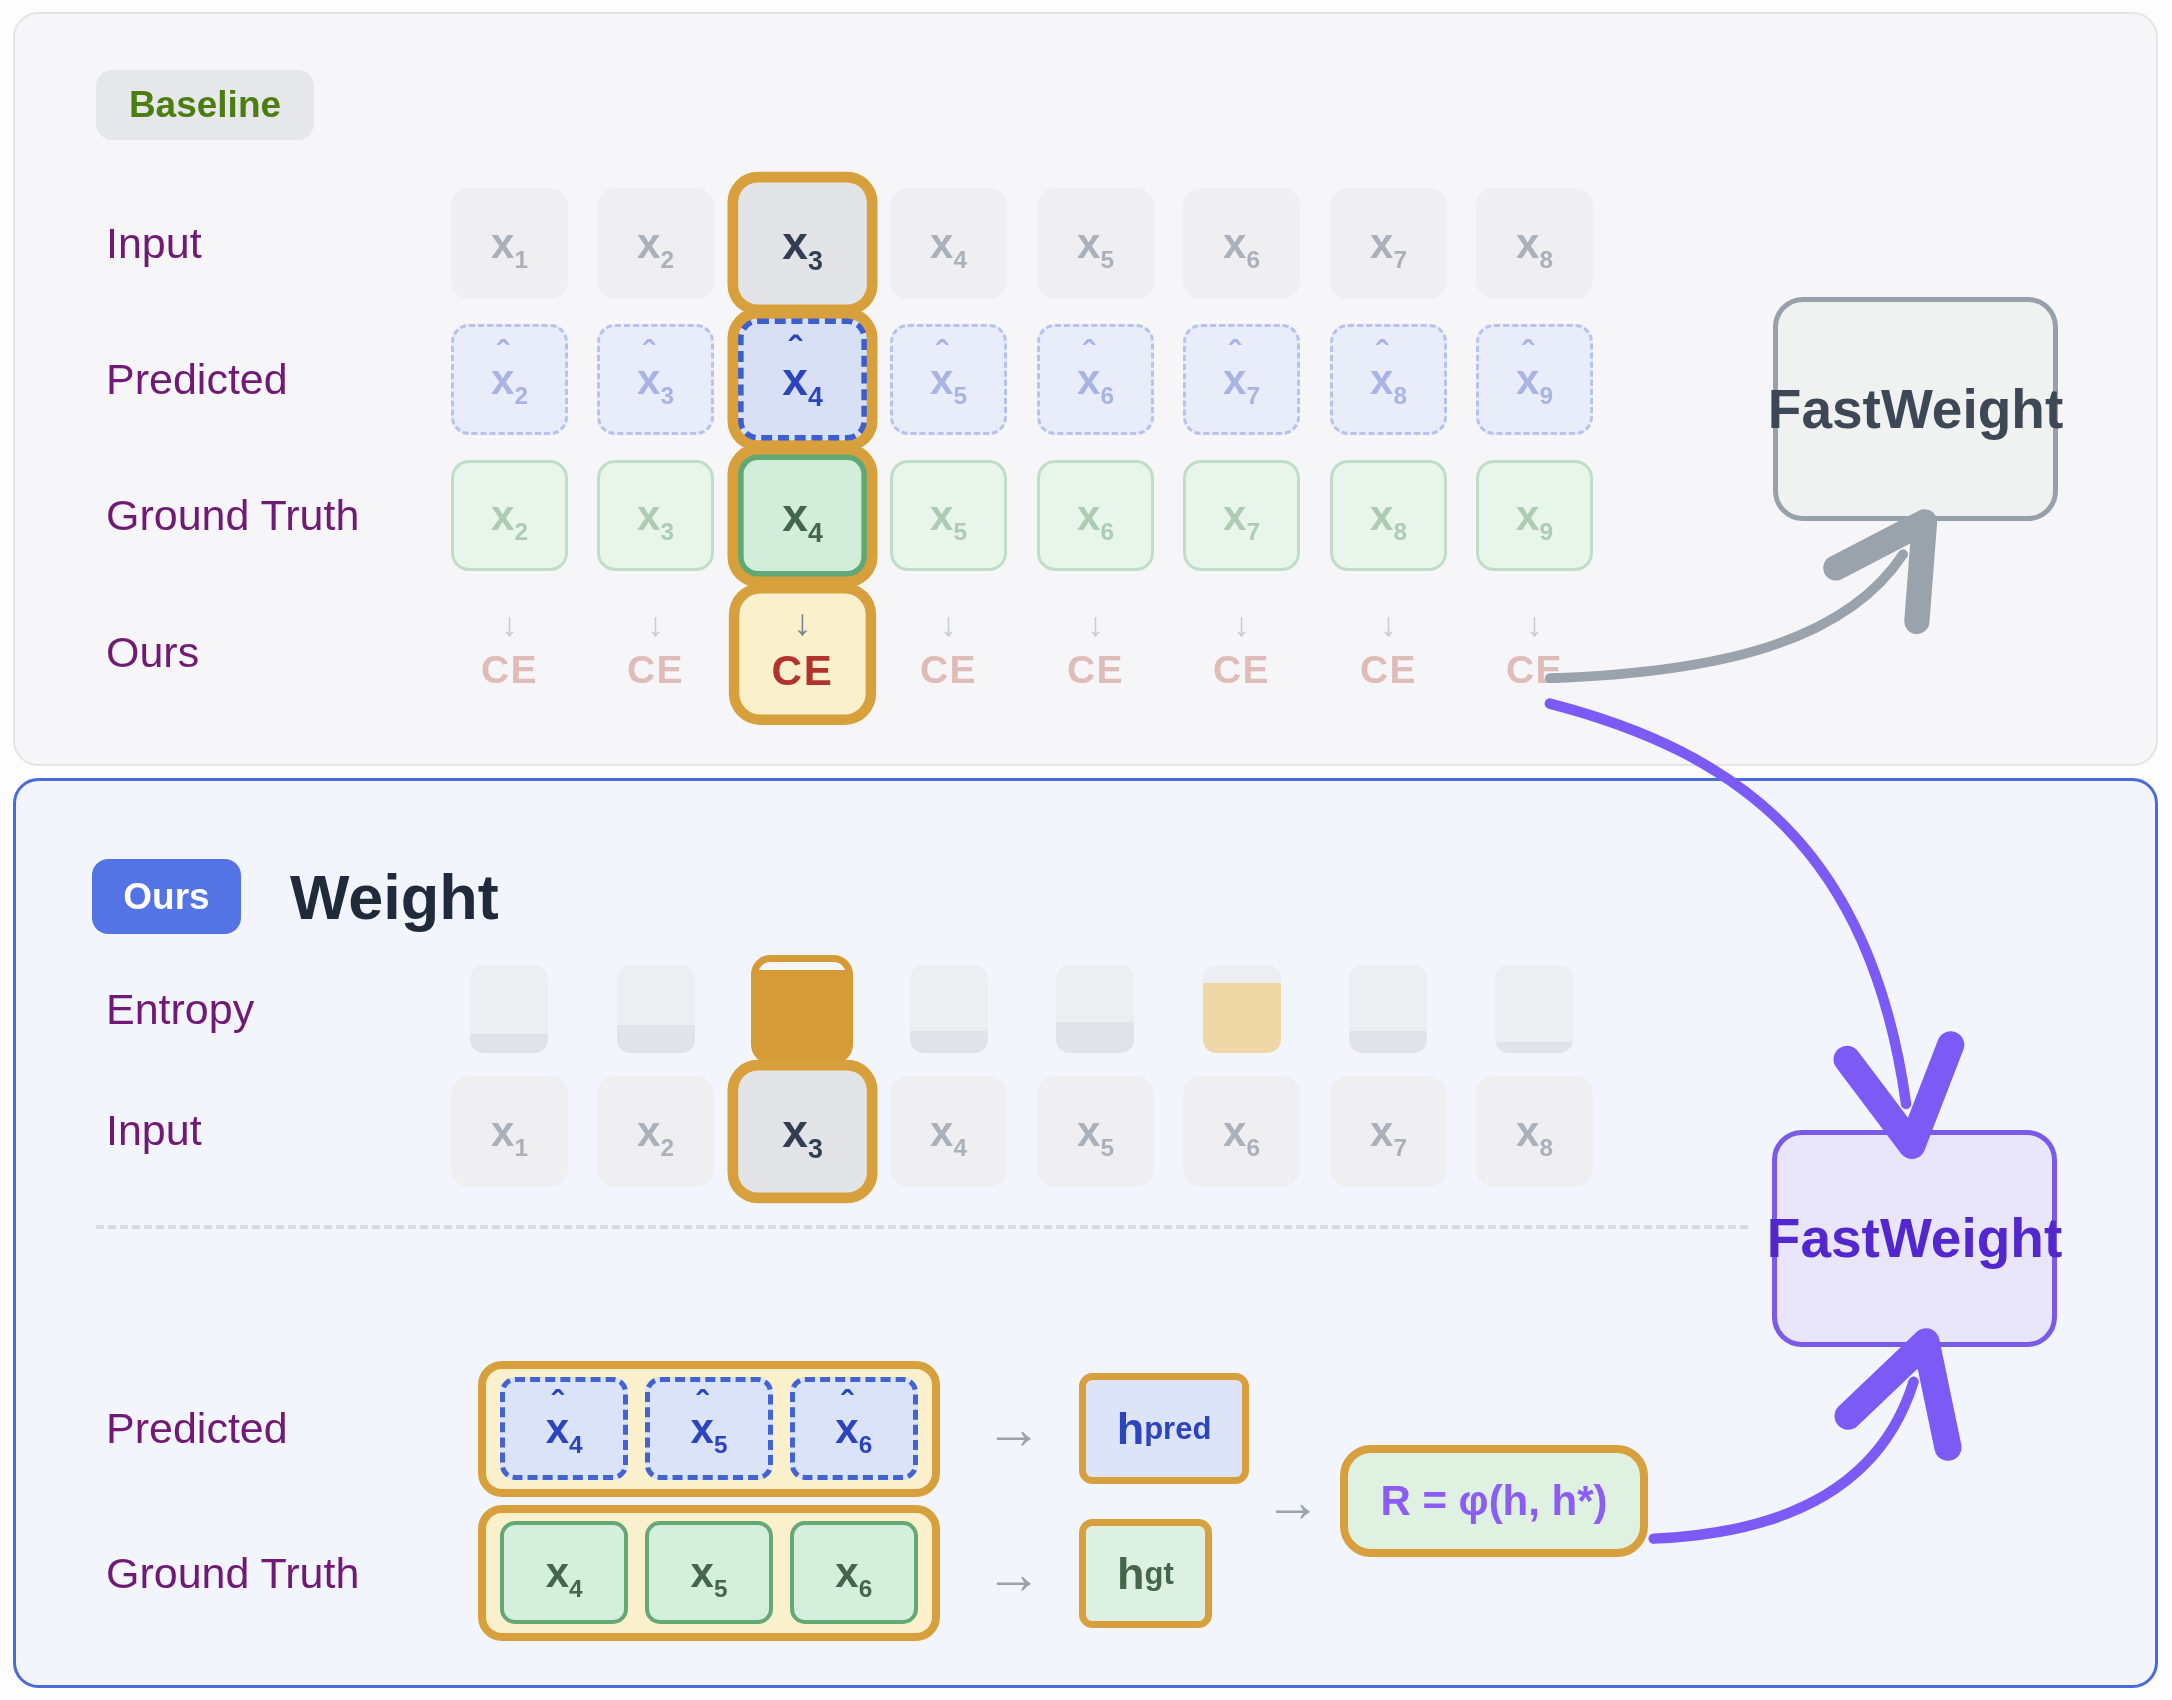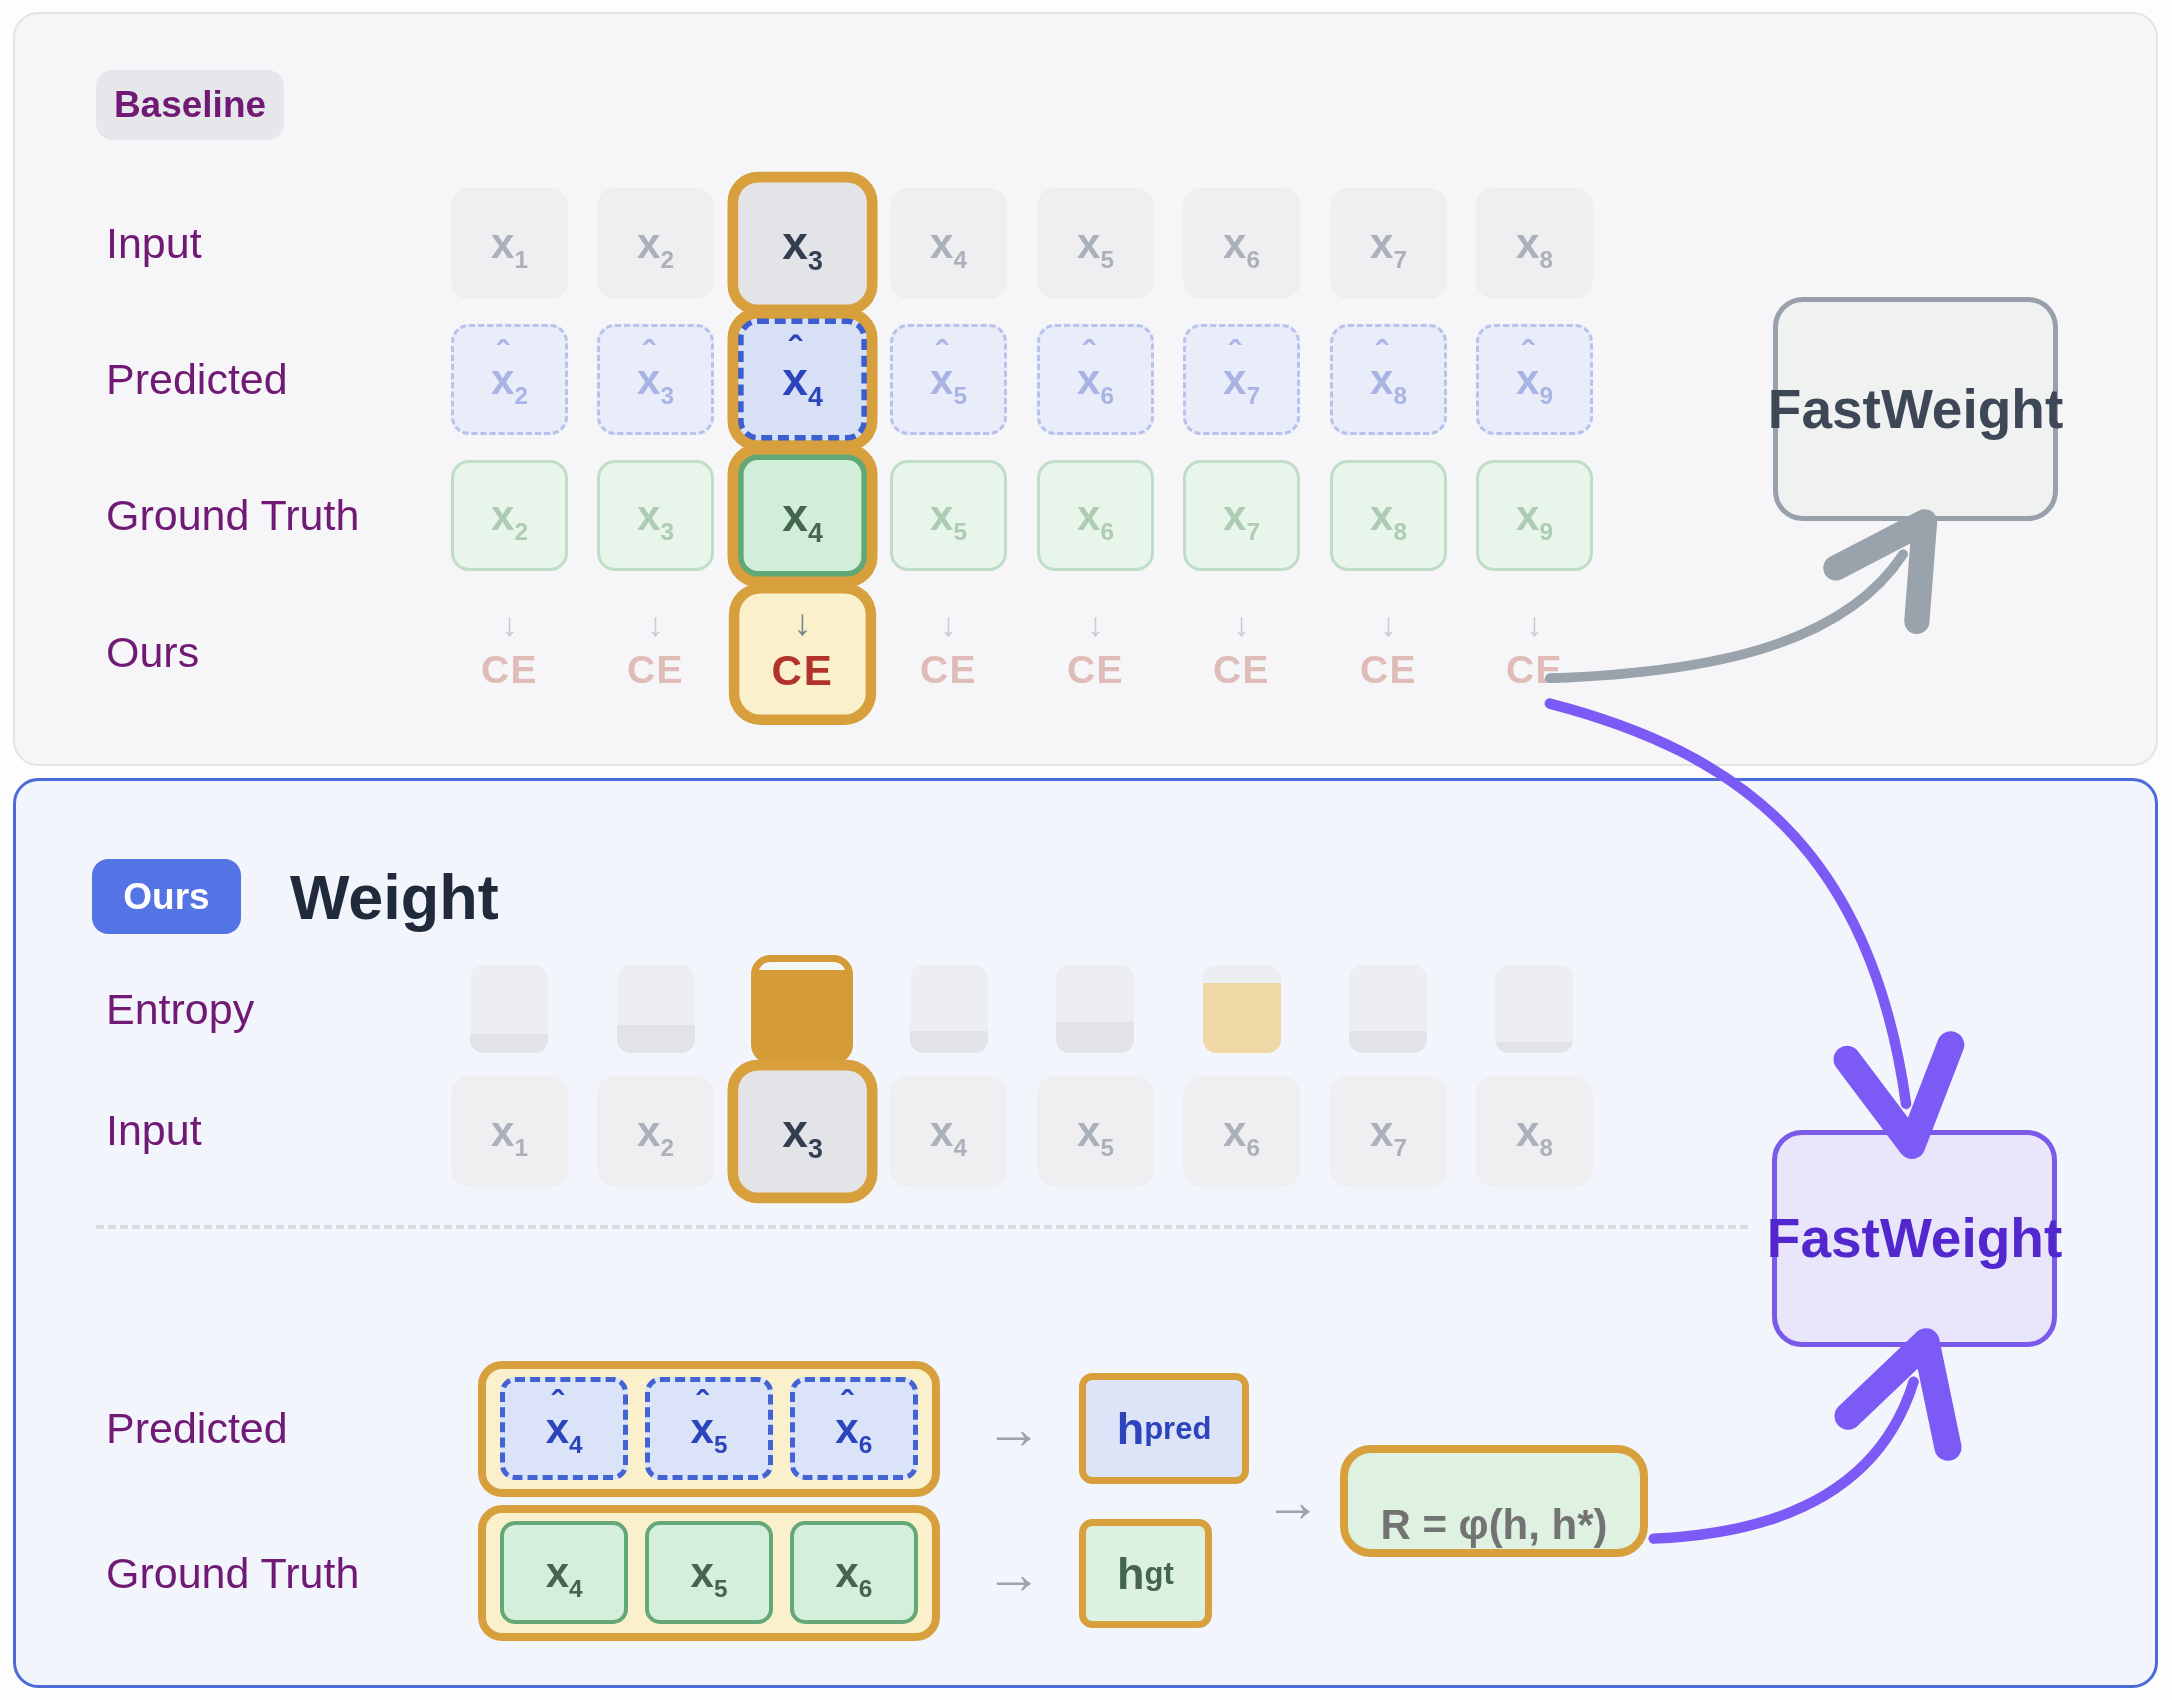--- a/index.html
+++ b/index.html
@@ -8,21 +8,21 @@
   *,*:before,*:after{box-sizing:border-box;}
 
   
   .panel{position:absolute;left:13.4px;width:2145px;border-radius:25.4px;}
   .panel.baseline{top:12px;height:754px;background:#f6f6f8;border:2.2px solid #e3e4e8;}
   .panel.ours{top:778px;height:910px;background:#f2f5fc;border:3.7px solid #4a6bd8;}
 
   
   .badge{position:absolute;display:flex;align-items:center;justify-content:center;
          font-weight:700;border-radius:16.4px;}
-  .badge.gray{left:96px;top:70px;width:188px;height:70px;background:#e6e7ea;color:#701a75;font-size:37px;}
+  .badge.gray{left:96px;top:70px;width:218px;height:70px;background:#e6e7ea;color:#4d7c0f;font-size:37px;}
   .badge.blue{left:92px;top:859px;width:149px;height:75px;background:#5473e5;color:#ffffff;font-size:37px;}
   .ptitle{position:absolute;font-weight:800;color:#212a3b;}
   .ptitle.t1{left:345px;top:63px;font-size:61px;line-height:82px;}
   .ptitle.t2{left:290px;top:856px;font-size:63px;line-height:82px;}
 
   
   .rlabel{position:absolute;left:106px;font-size:43px;font-weight:400;color:#701a75;line-height:49px;}
 
   
   .strip{position:absolute;left:451px;height:112px;}
@@ -80,22 +80,22 @@
   .rcell.gt{background:#d4efdc;border:4.5px solid #64a877;color:#44664c;}
 
   
   .hbox{position:absolute;display:flex;align-items:center;justify-content:center;
         border:7.5px solid #d7a03c;border-radius:13.4px;font-weight:700;}
   .hbox.pred{left:1079px;top:1373px;width:170px;height:111px;background:#dee4f7;color:#2c45bc;}
   .hbox.gt{left:1079px;top:1519px;width:133px;height:109px;background:#dcf1e1;color:#44664c;}
   .hbase{font-size:45px;line-height:1;}
   .hsup{font-size:31px;vertical-align:0.45em;line-height:0;font-weight:700;}
   .rbox{position:absolute;left:1340px;top:1445px;width:308px;height:112px;background:#dff2e2;
-        border:8.2px solid #d7a03c;border-radius:31px;display:flex;align-items:flex-end;justify-content:center;
-        font-size:42px;font-weight:700;color:#737373;}
+        border:8.2px solid #d7a03c;border-radius:31px;display:flex;align-items:center;justify-content:center;
+        font-size:42px;font-weight:700;color:#8b5cf6;}
 
   
   .fw{position:absolute;width:285px;display:flex;align-items:center;justify-content:center;
       font-weight:700;border-radius:30px;text-align:center;line-height:1.28;}
   .fw.gray{left:1773px;top:297px;height:224px;background:#eff2f0;border:5.2px solid #98a1ab;color:#3e4756;font-size:55px;}
   .fw.purple{left:1772px;top:1130px;height:217px;background:#e9e5fa;border:5.2px solid #7a5be9;color:#5327ce;font-size:55px;}
 
   
   .flow-arrow{position:absolute;font-size:57px;color:#9ca3ad;line-height:52px;}
   .fa1{left:985px;top:1402px;} .fa2{left:985px;top:1547px;} .fa3{left:1264px;top:1475px;}

